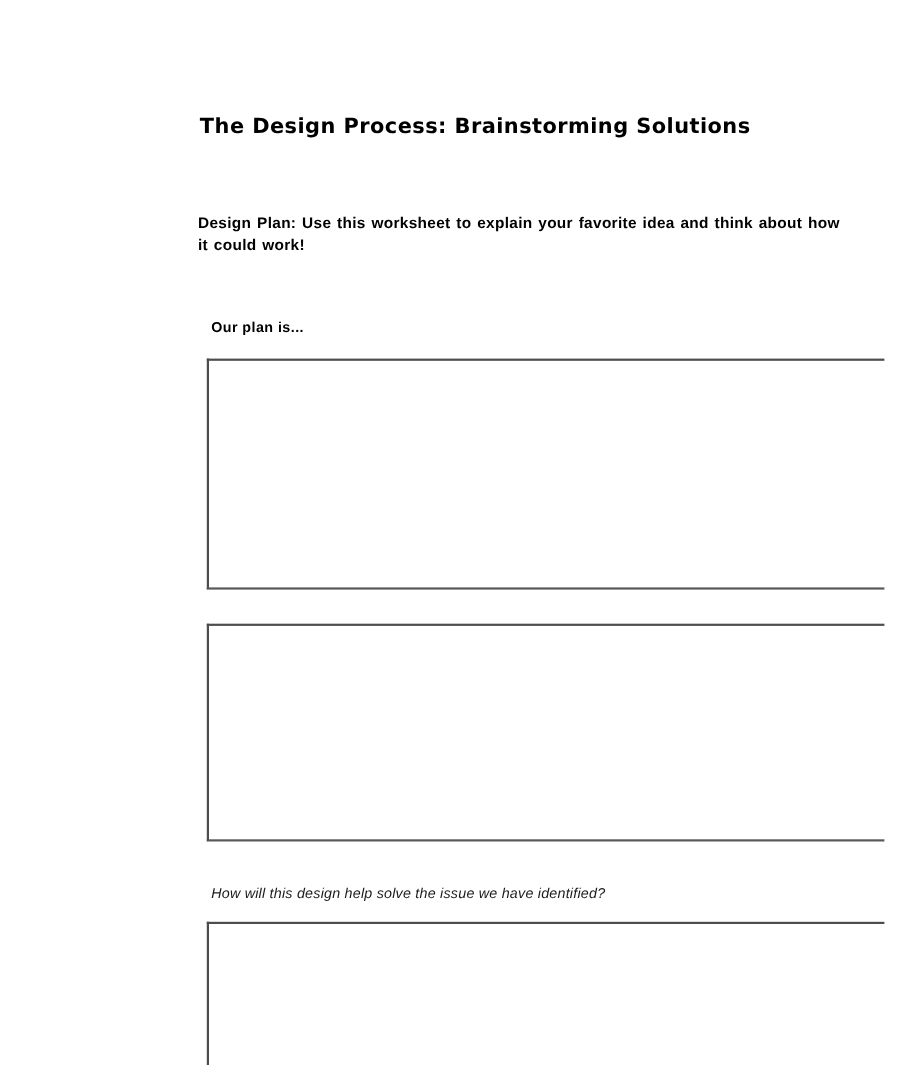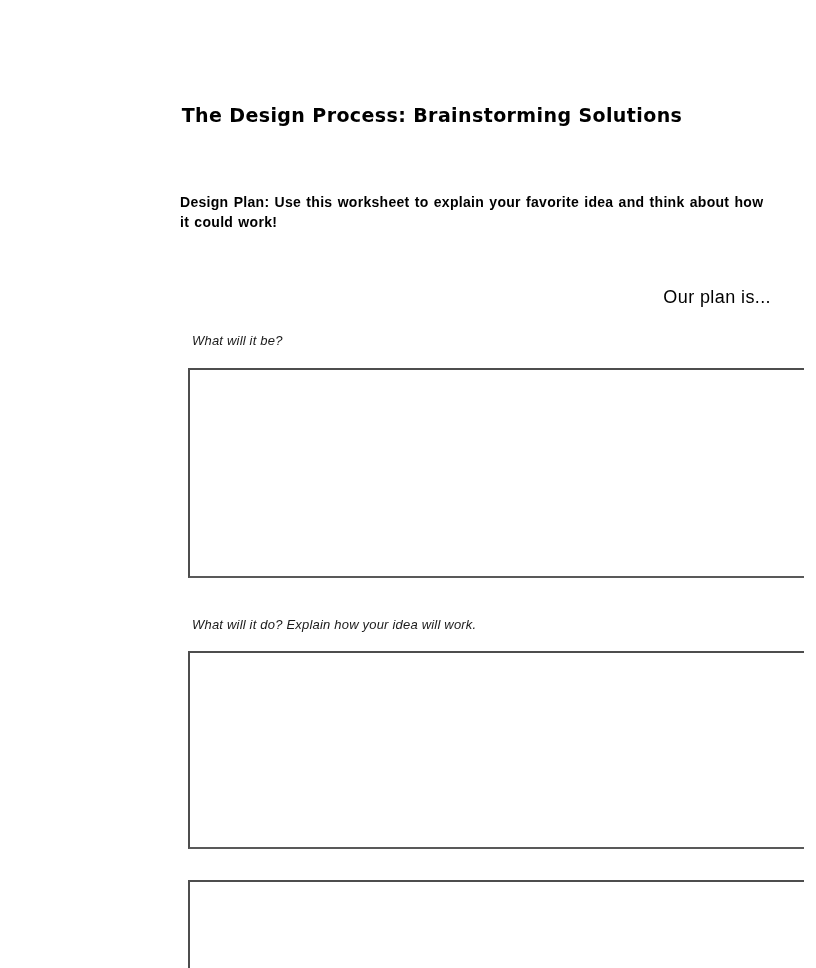--- a/index.html
+++ b/index.html
@@ -28,25 +28,24 @@
   .intro {
     margin-top: 30px;
     max-width: 608px;
     font-size: 14px;
     font-weight: bold;
     letter-spacing: 0.3px;
     line-height: 20px;
     word-spacing: 1px;
   }
   .section-heading {
-    font-size: 18px;
-    font-weight: normal;
+    font-size: 13px;
+    font-weight: bold;
     letter-spacing: 0.4px;
     line-height: 17px;
-    text-align: right;
   }
   .section-hint {
     font-style: italic;
     font-size: 13px;
     line-height: 15px;
     margin-top: 3px;
     color: #1a1a1a;
     letter-spacing: 0.2px;
   }
   .answer-box {
@@ -70,27 +69,26 @@
 <div class="page">
 
   <h1 class="doc-title">The Design Process: Brainstorming Solutions</h1>
 
   <div class="content">
 
     <p class="intro">Design Plan: Use this worksheet to explain your favorite idea and think about how it could work!</p>
 
     <div>
       <div class="section-heading heading-plan">Our plan is...</div>
-      <div class="section-hint">What will it be?</div>
       <div class="answer-box" id="box-plan"></div>
     </div>
 
     <div>
-      <div class="section-hint">What will it do? Explain how your idea will work.</div>
       <div class="answer-box" id="box-that"></div>
     </div>
 
     <div>
+      <div class="section-hint">How will this design help solve the issue we have identified?</div>
       <div class="answer-box" id="box-because"></div>
     </div>
 
   </div>
 </div>
 
 </body></html>

